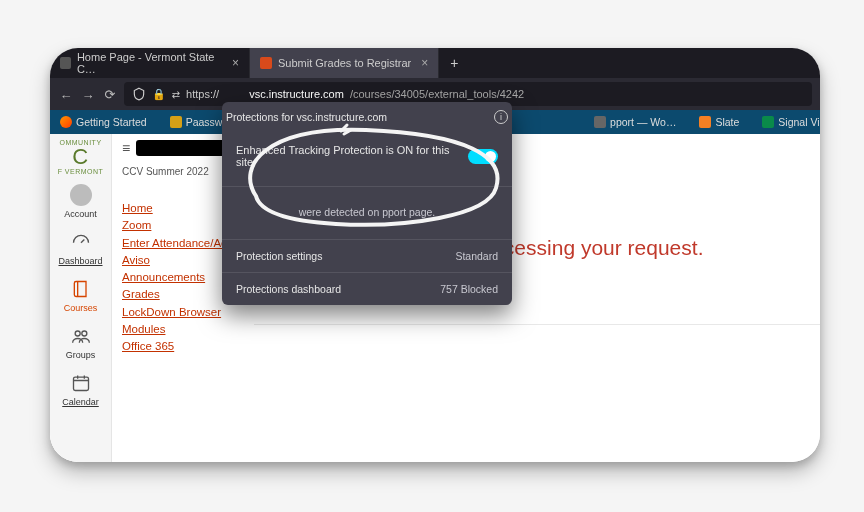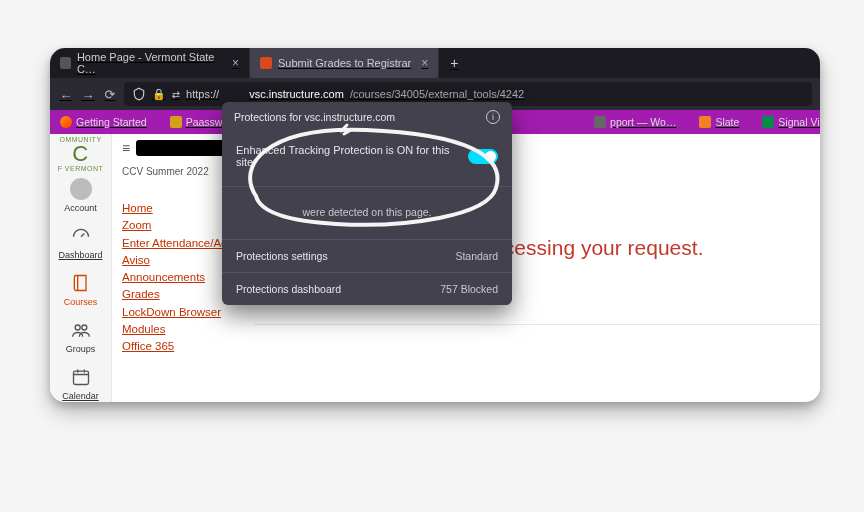--- a/index.html
+++ b/index.html
@@ -7,26 +7,25 @@
     font-family: -apple-system, "Segoe UI", Helvetica, Arial, sans-serif;
     background: #f5f5f5;
     width: 864px;
     height: 512px;
     overflow: hidden;
     position: relative;
   }
   .card-frame {
     position: absolute;
     left: 50px; top: 48px;
-    width: 770px; height: 354px;
+    width: 770px; height: 414px;
     background: #fff;
-    border-radius: 15px;
+    border-radius: 28px;
     box-shadow: 0 10px 20px rgba(0,0,0,.25), 0 4px 8px rgba(0,0,0,.18);
     overflow: hidden;
-    text-decoration: underline;
   }
   .tabbar {
     height: 30px;
     background: #1c1b22;
     display: flex;
     align-items: stretch;
     color: #ccc;
     font-size: 11px;
   }
   .tab {
@@ -64,21 +63,21 @@
   .shield {
     width:14px; height:14px;
     display:inline-block;
   }
   .lock { color:#ccc; font-size:11px; }
   .swap { color:#ccc; font-size:10px; }
   .url-dom { color:#fff;margin-left:24px; }
   .url-path { color:#a8a8a8; }
   .bookmarks {
     height: 24px;
-    background:#a21caf;
+    background:#0c4a6e;
     display:flex; align-items:center;
     font-size:10.5px;
     color:#ddd;
     gap:15px;
     padding: 0 6px;
     overflow:hidden;
     white-space:nowrap;
   }
   .bm { display:flex; align-items:center; gap:4px; padding:0 4px; }
   .bm-ic { width:12px; height:12px; border-radius:2px; background:#666; display:inline-block; }
@@ -178,21 +177,21 @@
     background:#42414d;
     color:#e6e6e6;
     border-radius:6px;
     box-shadow:0 10px 24px rgba(0,0,0,.5);
     overflow:hidden;
     z-index:50;
     font-size:11px;
   }
   .pp-hdr {
     display:flex; align-items:center; justify-content:space-between;
-    padding:8px 12px;
+    padding:8px 4px;
     font-size:10.5px;
   }
   .pp-on {
     display:flex; align-items:center; justify-content:space-between;
     padding:12px 14px 18px;
     font-size:11px;
     border-bottom:1px solid #55545f;
   }
   .toggle {
     width:30px; height:15px; border-radius:8px;
@@ -375,25 +374,25 @@
   <div class="popup">
     <div class="pp-hdr">
       <span>Protections for vsc.instructure.com</span>
       <span class="info-i">i</span>
     </div>
     <div class="pp-on">
       <span>Enhanced Tracking Protection is ON for this site</span>
       <span class="toggle"></span>
     </div>
     <div class="pp-body">
-      <div>were detected on this page.</div>
+      <div>were detected on pport page.</div>
     </div>
     <div>
       <div class="pp-row">
-        <span>Protections settings</span>
+        <span>Protection settings</span>
         <span class="pp-val">Standard</span>
       </div>
       <div class="pp-row">
         <span>Protections dashboard</span>
         <span class="pp-val">757 Blocked</span>
       </div>
     </div>
   </div>
 
   <svg class="scribble" viewBox="0 0 284 116">

